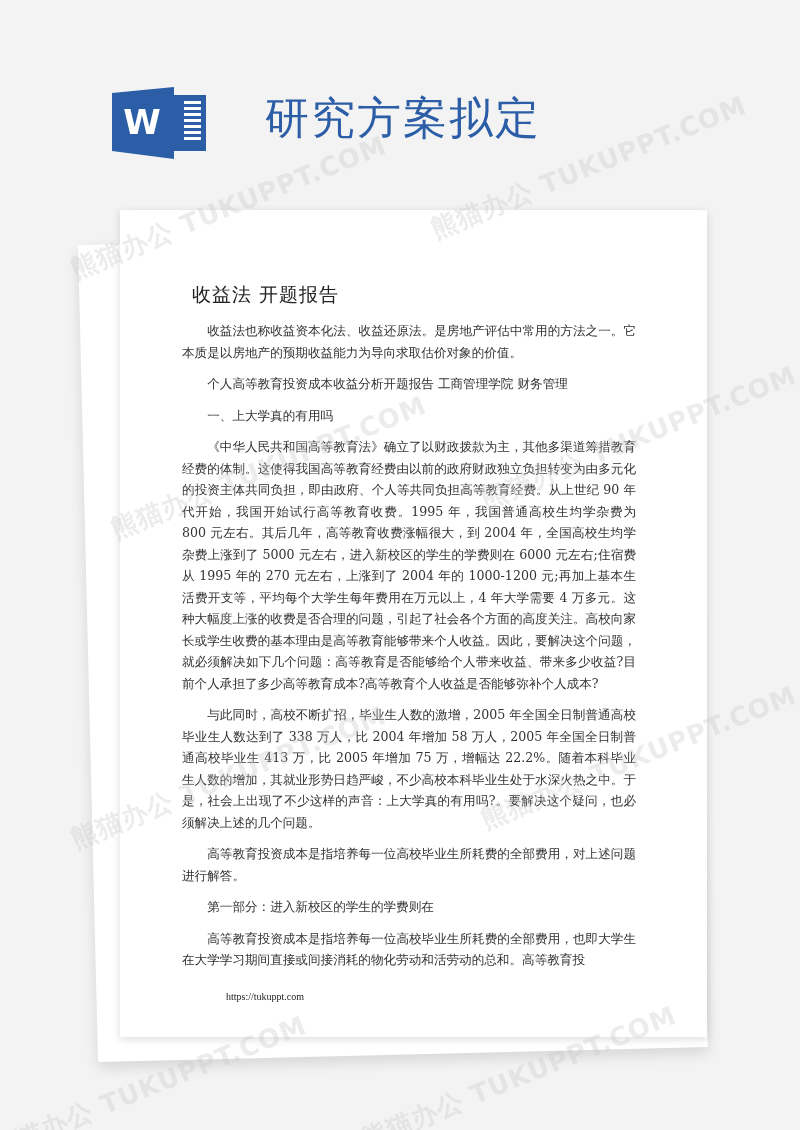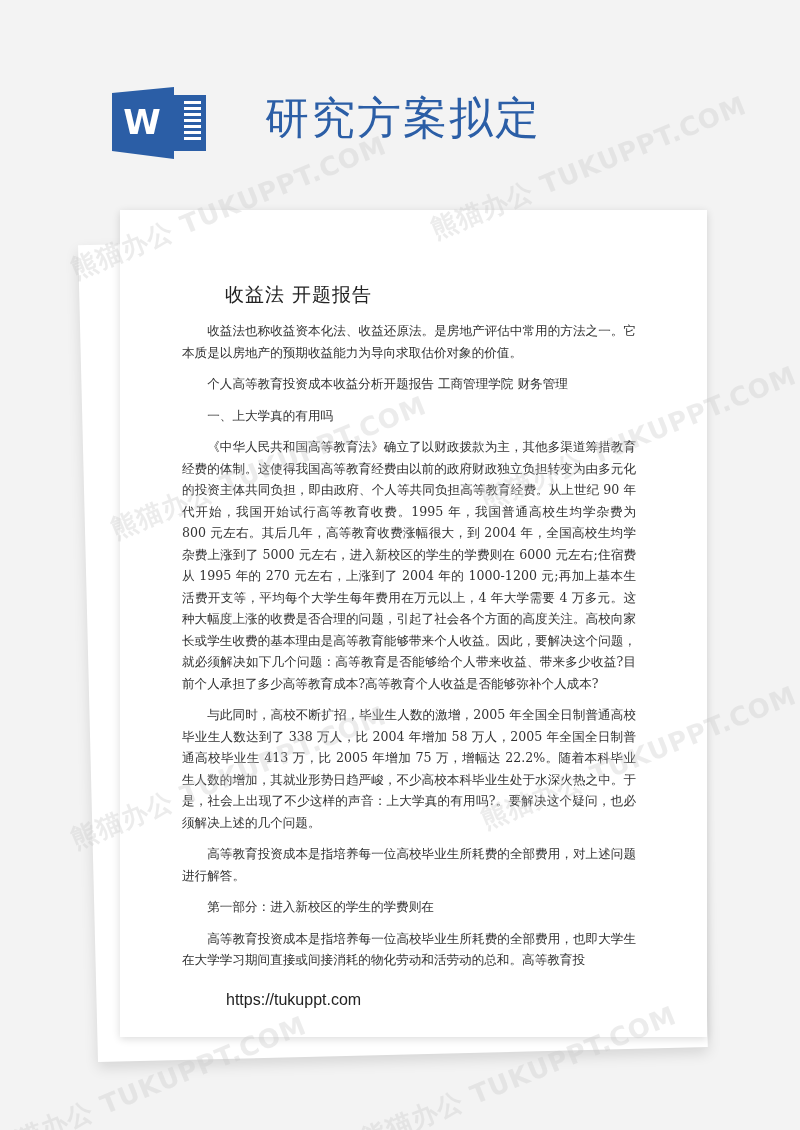--- a/index.html
+++ b/index.html
@@ -28,33 +28,33 @@
     box-shadow: 0 6px 14px rgba(0,0,0,0.12);
   }
   .page {
     position: absolute; left: 120px; top: 210px; width: 587px; height: 827px;
     background: #ffffff;
     box-shadow: 0 2px 8px rgba(0,0,0,0.14);
   }
   .doc-title {
     position: absolute; left: 72px; top: 72px;
     font-family: "DejaVu Sans", "Liberation Sans", sans-serif;
-    font-size: 19px; color: #222; letter-spacing: 1px; margin-left: 33px;
+    font-size: 19px; color: #222; letter-spacing: 1px;
   }
   .body-text {
     position: absolute; left: 62px; top: 110px; width: 462px;
     font-size: 12.6px; line-height: 21.5px; color: #333;
     text-align: justify;
   }
   .body-text p { margin: 0 8px 10px 0; text-indent: 2em; }
   .body-text p.heading { margin-bottom: 10px; }
   .footer-url {
     position: absolute; left: 72px; top: 781px;
-    font-family: Liberation Sans, sans-serif;
-    font-size: 16px; color: #222; padding-left: 34px;
+    font-family: Liberation Serif, serif;
+    font-size: 10px; color: #222; padding-left: 34px;
   }
 </style>
 </head>
 <body>
 
 <div class="word-icon">
   <svg width="100" height="72" viewBox="0 0 100 72">
     <rect x="36" y="8" width="58" height="56" fill="#2b5ea6"></rect>
     <g fill="#ffffff">
       <rect x="72" y="14" width="17" height="3"></rect>

